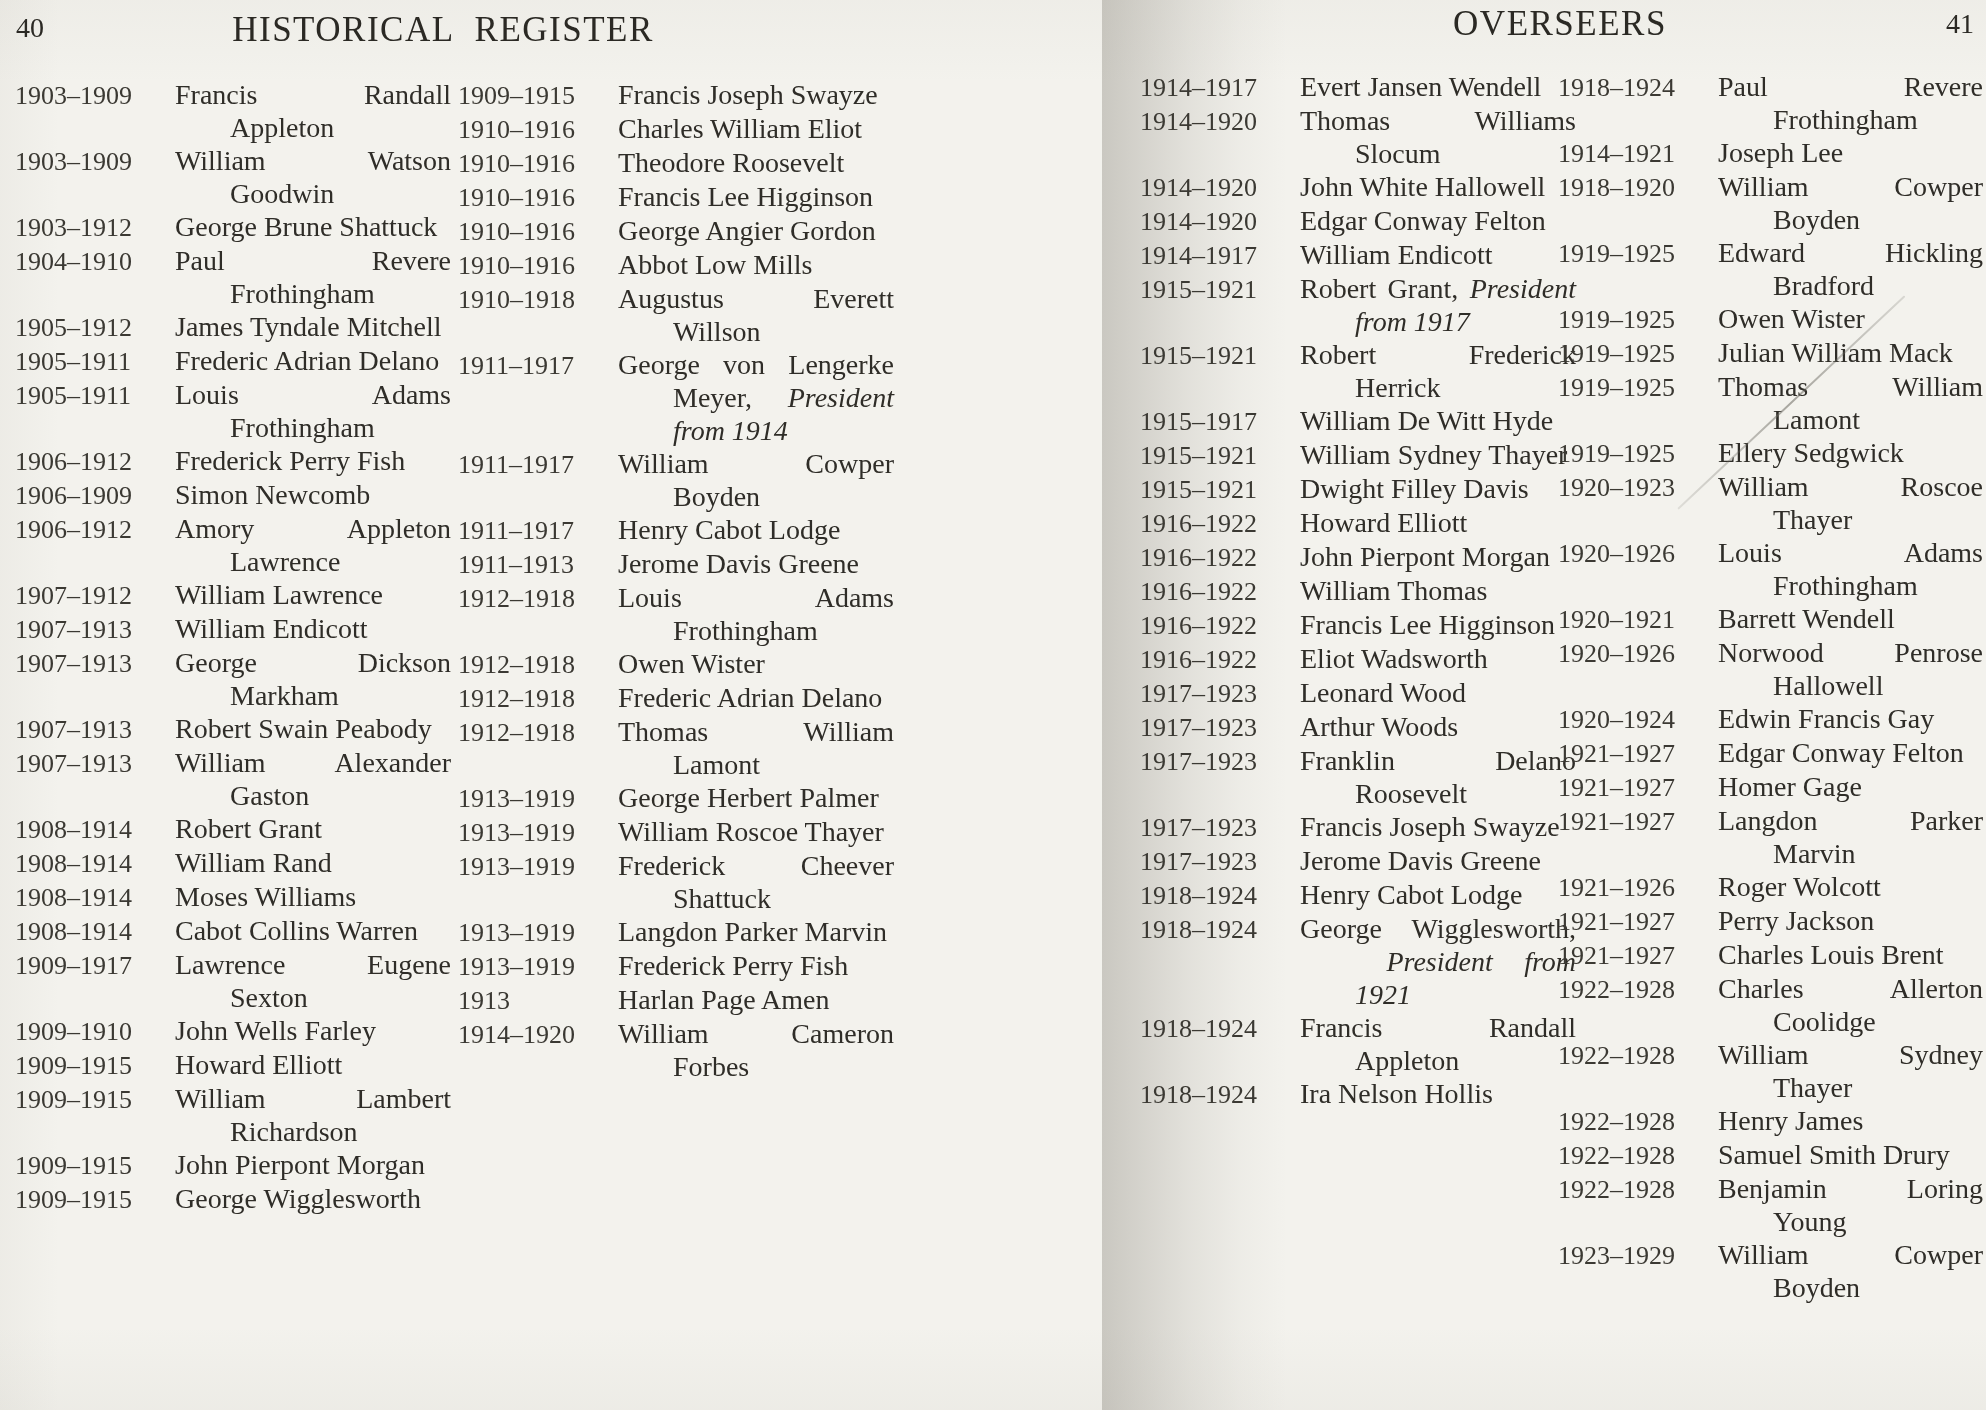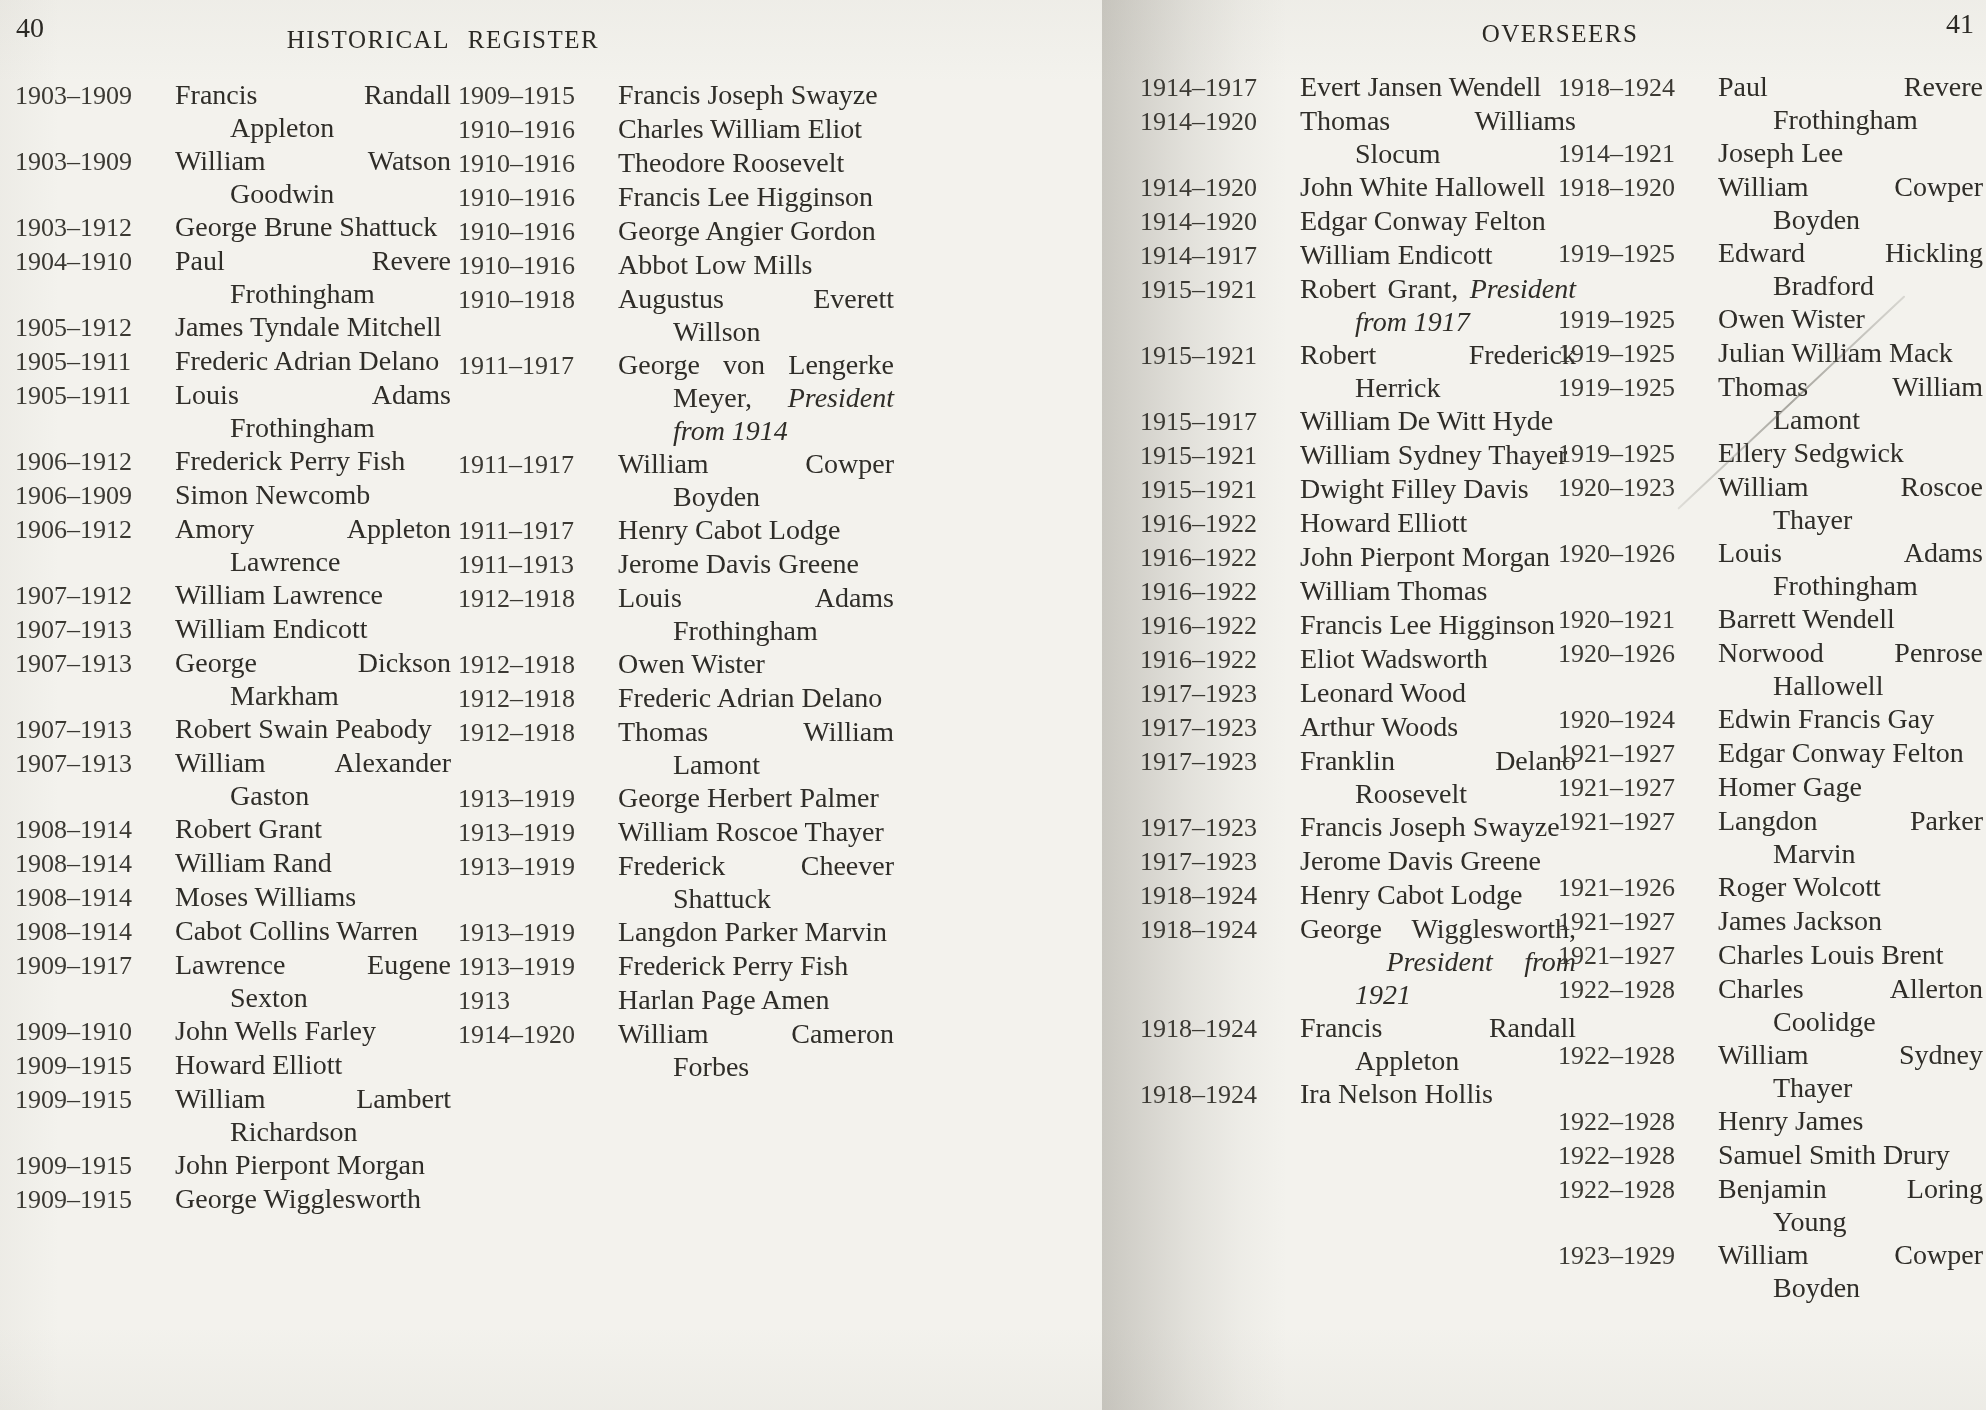--- a/index.html
+++ b/index.html
@@ -29,27 +29,26 @@
     background: linear-gradient(to right,
       rgba(95,90,78,0.28) 0%,
       rgba(95,90,78,0.20) 22%,
       rgba(95,90,78,0.11) 48%,
       rgba(95,90,78,0.04) 75%,
       rgba(95,90,78,0) 100%);
     z-index: 0;
   }
   .page-header-text {
     position: absolute;
-    font-size: 25px;
+    font-size: 35px;
     letter-spacing: 1.5px;
     word-spacing: 11px;
     color: #2b2924;
     white-space: nowrap;
     z-index: 2;
-    margin-top: 16px;
   }
   .page-number {
     position: absolute;
     font-size: 28px;
     color: #2b2924;
     z-index: 2;
     font-variant-numeric: oldstyle-nums;
     text-align: right;
   }
   #pageno-40 { left: 16px;  top: 12px; }
@@ -563,21 +562,21 @@
     <span class="entry-name-block"><span>Langdon Parker Marvin</span></span>
   </div>
 
   <div class="entry">
     <span class="entry-years">1921–1926</span>
     <span class="entry-name-block"><span>Roger Wolcott</span></span>
   </div>
 
   <div class="entry">
     <span class="entry-years">1921–1927</span>
-    <span class="entry-name-block"><span>James Jackson</span></span>
+    <span class="entry-name-block"><span>Perry Jackson</span></span>
   </div>
 
   <div class="entry">
     <span class="entry-years">1921–1927</span>
     <span class="entry-name-block"><span>Charles Louis Brent</span></span>
   </div>
 
   <div class="entry">
     <span class="entry-years">1922–1928</span>
     <span class="entry-name-block"><span>Charles Allerton Coolidge</span></span>

